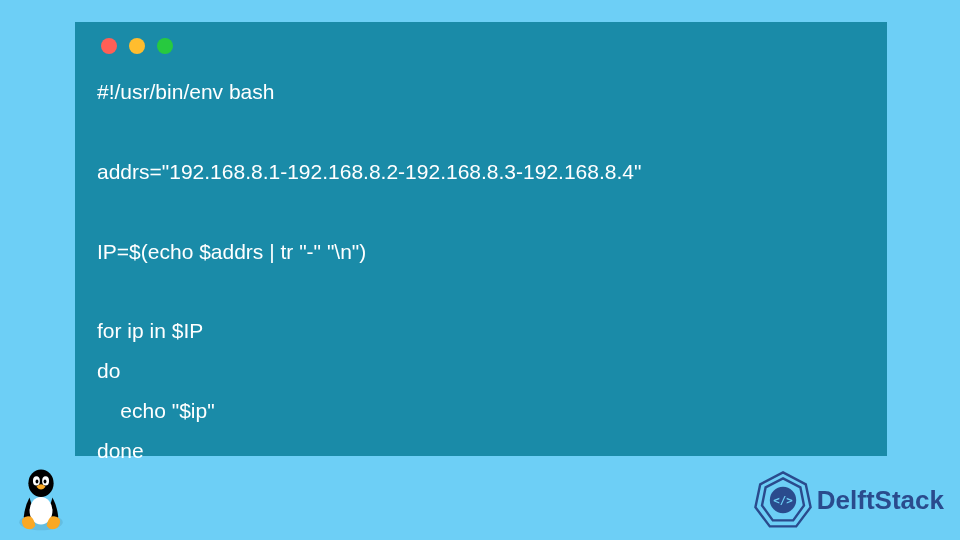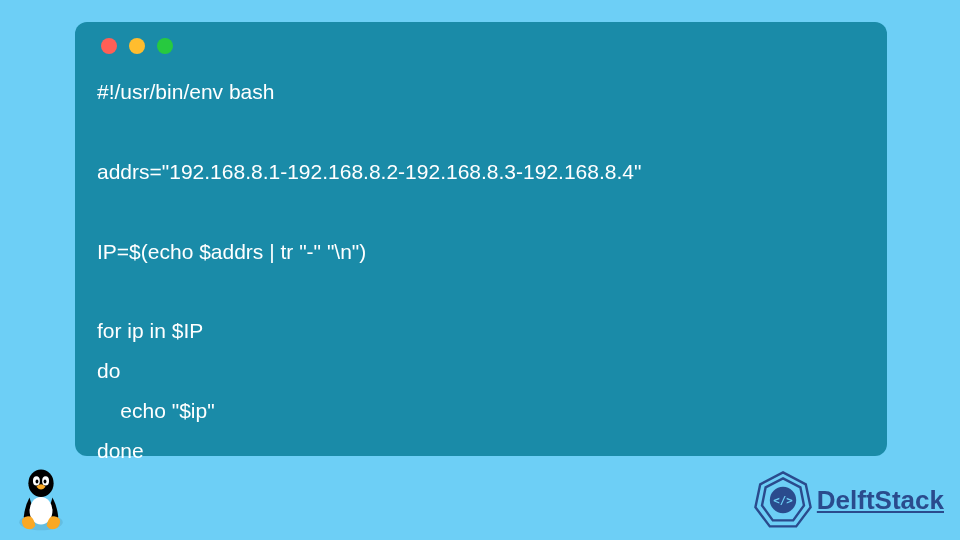--- a/index.html
+++ b/index.html
@@ -11,21 +11,21 @@
     position: relative;
     overflow: hidden;
   }
   .code-window {
     position: absolute;
     top: 22px;
     left: 75px;
     width: 812px;
     height: 434px;
     background: #1a8ba8;
-    border-radius: 12px;
+    border-radius: 0;
     padding: 16px 22px 22px 22px;
   }
   .traffic-lights {
     display: flex;
     gap: 12px;
     margin-bottom: 18px;
     padding-left: 4px;
   }
   .light {
     width: 16px;
@@ -58,21 +58,20 @@
     gap: 4px;
   }
   .brand-logo {
     width: 60px;
     height: 60px;
   }
   .brand-text {
     color: #2a4b8d;
     font-size: 26px;
     font-weight: 600;
-    text-decoration: underline;
   }
 </style>
 </head>
 <body>
 
 <div class="code-window">
   <div class="traffic-lights">
     <div class="light red"></div>
     <div class="light yellow"></div>
     <div class="light green"></div>

